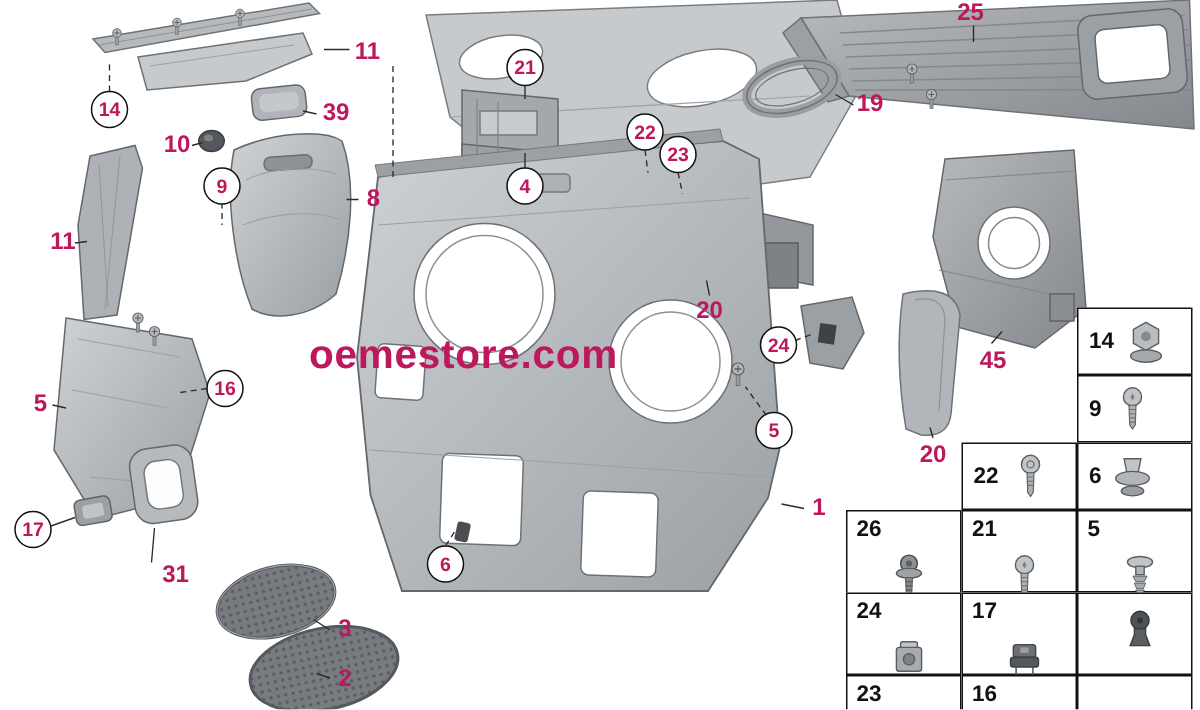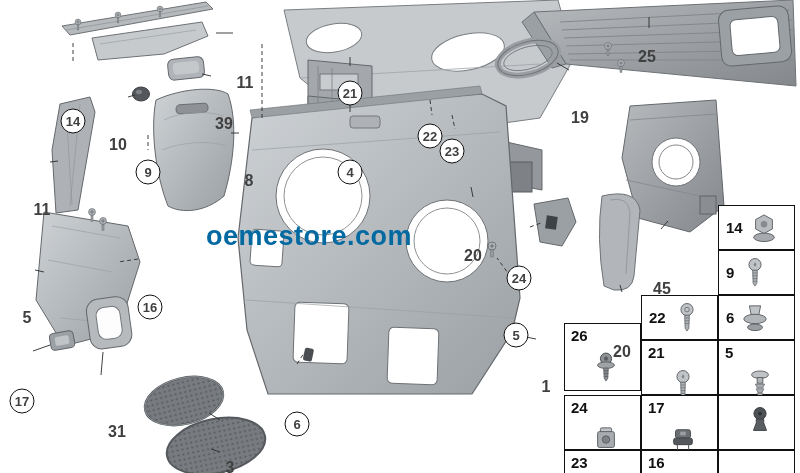--- a/index.html
+++ b/index.html
@@ -1,22 +1,22 @@
 <!DOCTYPE html>
 <html><head>
 <meta charset="utf-8">
 <style>
   html,body{margin:0;padding:0;background:#fff;}
   #stage{position:relative;width:800px;height:473px;background:#fff;overflow:hidden;
          font-family:"Liberation Sans",sans-serif;}
   #parts-svg{position:absolute;left:0;top:0;z-index:1;}
   .wm{position:absolute;left:206px;top:221px;font:700 27px "Liberation Sans",sans-serif;
-      color:#0369a1;letter-spacing:.5px;z-index:6;}
+      color:#be185d;letter-spacing:.5px;z-index:6;}
   .co{position:absolute;transform:translate(-50%,-50%);font:700 16px "Liberation Sans",sans-serif;
-      color:#404040;z-index:5;white-space:nowrap;margin-top:48px;}
+      color:#be185d;z-index:5;white-space:nowrap;}
   .circ{width:23px;height:23px;border:1.6px solid #111;border-radius:50%;background:#fff;
         display:flex;align-items:center;justify-content:center;font-size:13px;}
   .cell{position:absolute;background:#fff;border:1px solid #111;box-sizing:border-box;
         display:flex;align-items:center;gap:7px;padding-left:7px;z-index:4;}
   .cell .cnum{font:700 15px "Liberation Sans",sans-serif;color:#111;}
   .fic{width:28px;height:34px;flex:0 0 auto;}
   .cell.tall{display:block;padding:3px 0 0 6px;}
   .cell.tall .fic{display:block;margin:6px auto 0;}
 </style>
 </head>
@@ -269,21 +269,21 @@
 
     <div class="cell" style="left:718px;top:295px;width:77px;height:45px">
       <span class="cnum">6</span>
       <svg class="fic" viewBox="0 0 30 34">
         <polygon points="9,4 21,4 19,14 11,14" fill="#c0c4c7" stroke="#5a5e62"></polygon>
         <ellipse cx="15" cy="18" rx="12" ry="5" fill="#b2b6b9" stroke="#5a5e62"></ellipse>
         <ellipse cx="15" cy="27" rx="8" ry="3.5" fill="#9a9ea2" stroke="#5a5e62"></ellipse>
       </svg>
     </div>
 
-    <div class="cell tall" style="left:564px;top:323px;width:77px;height:68px">
+    <div class="cell tall" style="left:564px;top:340px;width:77px;height:68px">
       <span class="cnum">26</span>
       <svg class="fic" viewBox="0 0 30 34">
         <circle cx="15" cy="7" r="6" fill="#8d9194" stroke="#44484c"></circle>
         <circle cx="15" cy="7" r="2.2" fill="#5a5e62"></circle>
         <ellipse cx="15" cy="14" rx="9" ry="3.5" fill="#9fa3a6" stroke="#5a5e62"></ellipse>
         <path d="M12.5 17 h5 l-0.6 11 l-1.9 3 l-1.9 -3 Z" fill="#85898c" stroke="#5a5e62" stroke-width="0.8"></path>
         <path d="M12.5 20 h5 M12.4 23 h5.2 M12.6 26 h4.8" stroke="#54585c" stroke-width="0.8"></path>
       </svg>
     </div>
 

